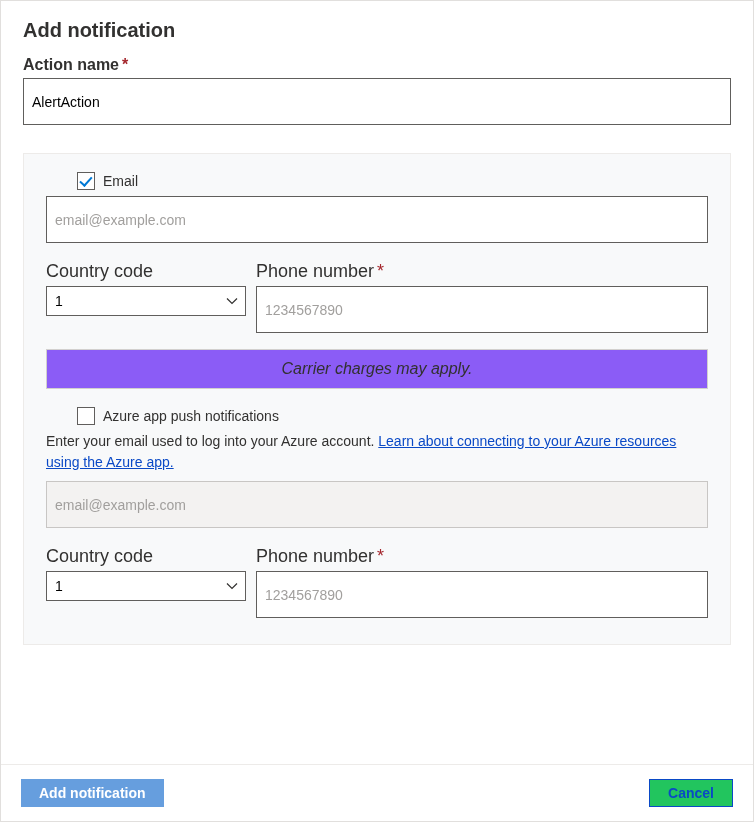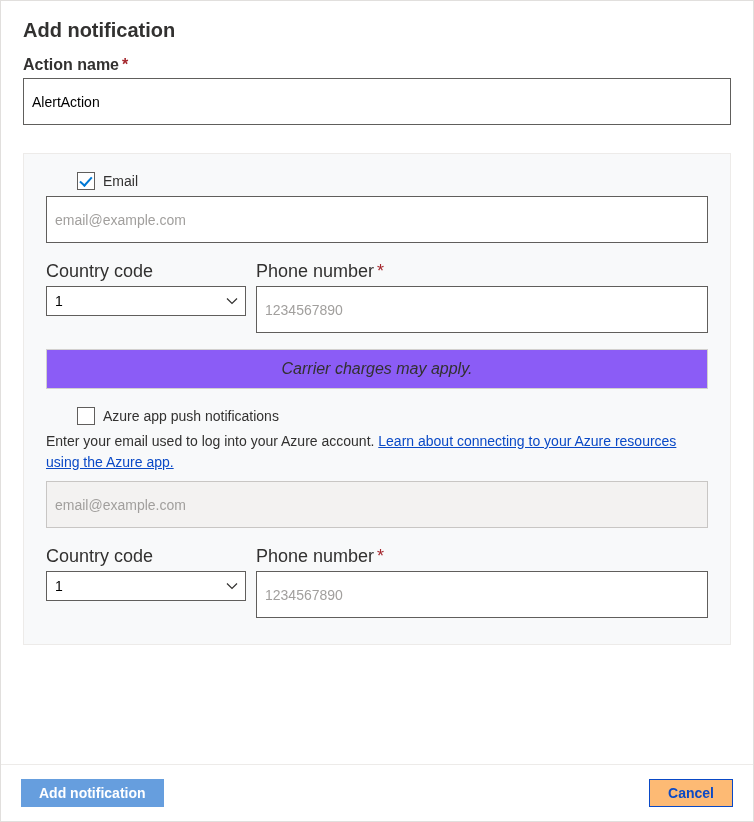--- a/index.html
+++ b/index.html
@@ -160,21 +160,21 @@
       background: #669ede;
       color: #ffffff;
       border: none;
       padding: 6px 18px;
       font-size: 14px;
       font-weight: 600;
       font-family: inherit;
       cursor: pointer;
     }
     .btn-secondary {
-      background: #fdba74;
+      background: #22c55e;
       color: #0a49c6;
       border: 1px solid #0a49c6;
       padding: 5px 18px;
       font-size: 14px;
       font-weight: 600;
       font-family: inherit;
       cursor: pointer;
     }
   </style>
 </head>

